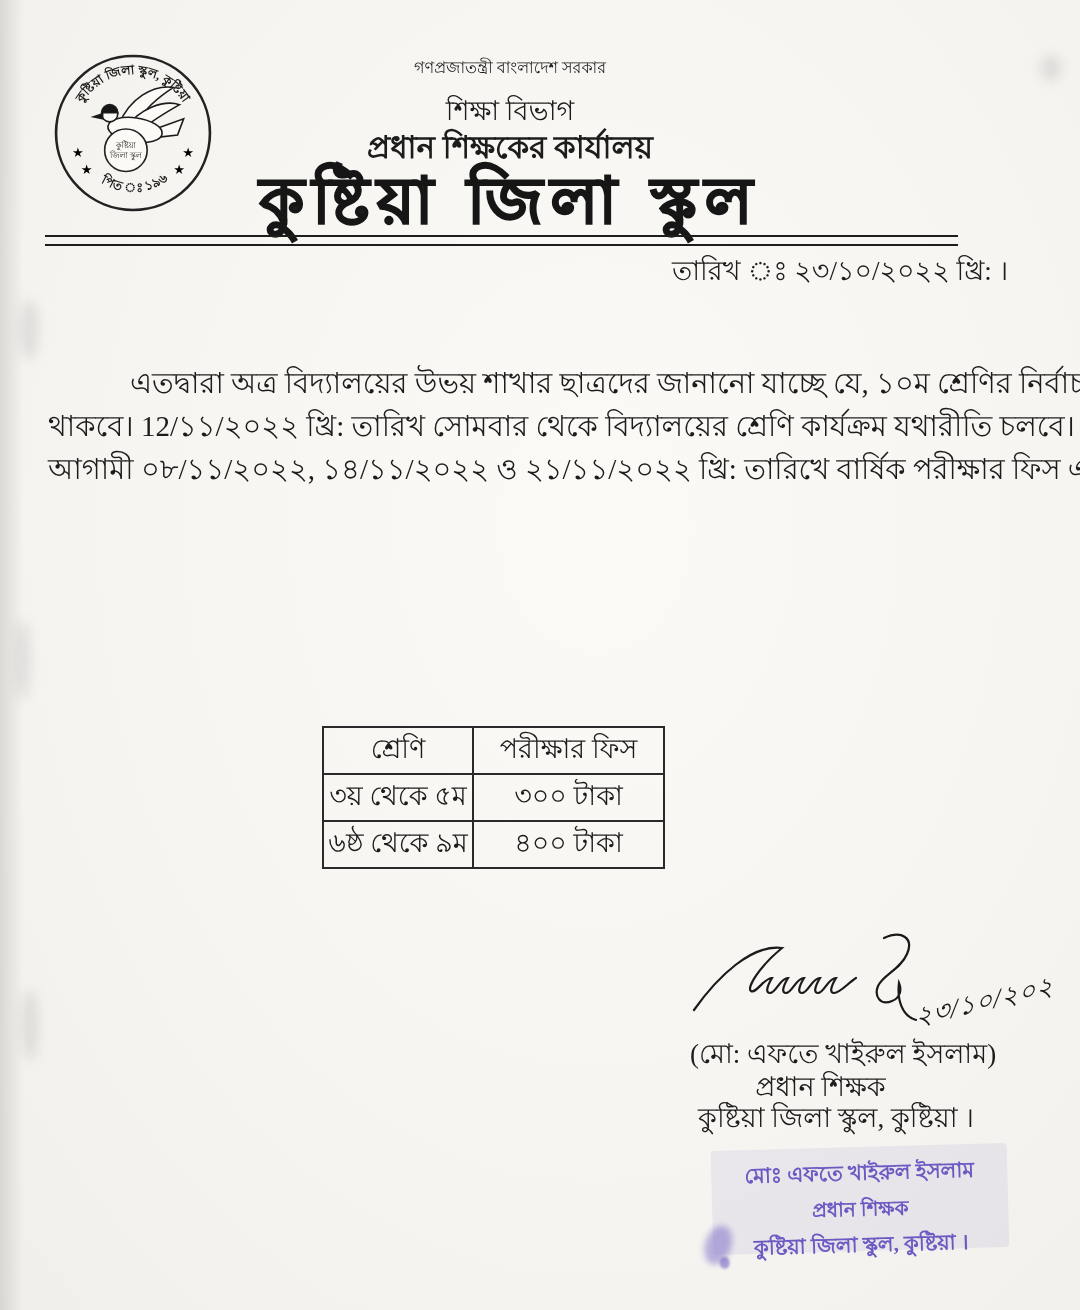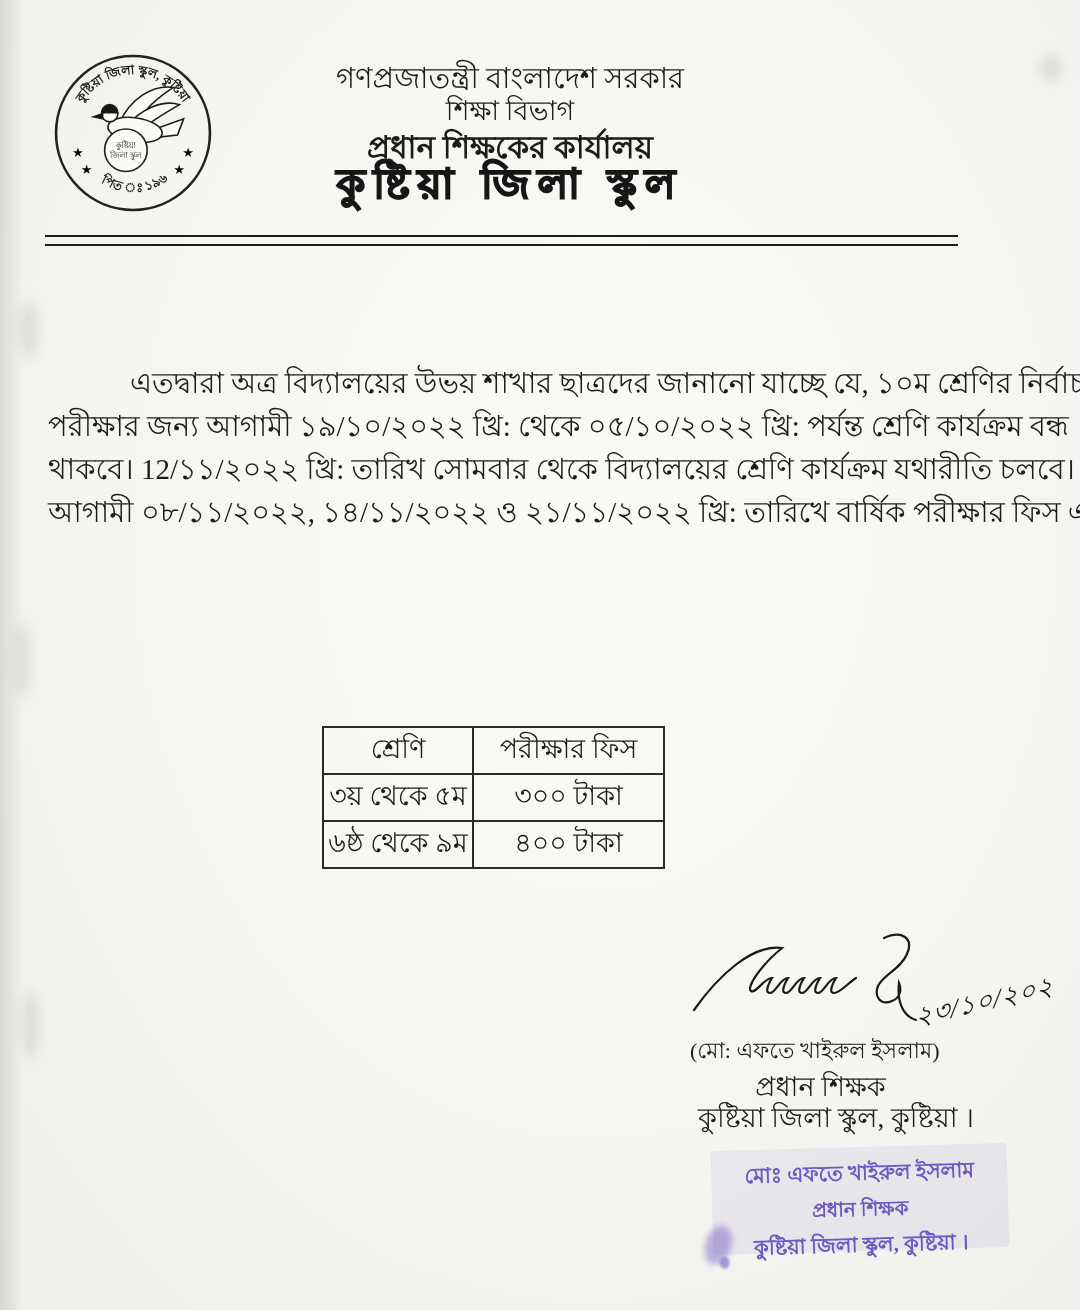--- a/index.html
+++ b/index.html
@@ -16,25 +16,25 @@
     background:linear-gradient(90deg, rgba(150,150,150,0.28), rgba(150,150,150,0) 90%);}
   .smudge{position:absolute;background:rgba(120,120,125,0.18);border-radius:50%;filter:blur(6px);}
   .smudge.s1{left:20px;top:300px;width:18px;height:60px;}
   .smudge.s2{left:16px;top:620px;width:14px;height:80px;}
   .smudge.s3{left:22px;top:990px;width:16px;height:70px;}
   .smudge.s4{left:1040px;top:55px;width:22px;height:26px;}
 
   
   .seal{position:absolute;left:52px;top:52px;width:162px;height:162px;}
   .hdr{position:absolute;left:0;top:0;width:1020px;text-align:center;}
-  .hdr .l1{position:absolute;left:0;right:0;top:55px;font-size:29px;font-family:Liberation Serif, serif;}
+  .hdr .l1{position:absolute;left:0;right:0;top:55px;font-size:16px;font-family:Liberation Serif, serif;}
   .hdr .l2{position:absolute;left:0;right:0;top:90px;font-size:27px;}
   .hdr .l3{position:absolute;left:0;right:0;top:123px;font-size:31px;font-weight:600;}
   .hdr .title{
-    position:absolute;left:0;right:0;top:152px;font-size:41px;font-weight:800;
+    position:absolute;left:0;right:0;top:152px;font-size:64px;font-weight:800;
     letter-spacing:8px;-webkit-text-stroke:1.6px #161616;
     font-family:"Liberation Sans","DejaVu Sans",sans-serif;white-space:nowrap;
   }
   .rule{position:absolute;left:45px;top:235px;width:913px;height:7px;
     border-top:2px solid #1d1d1d;border-bottom:2px solid #1d1d1d;}
   .dateline{position:absolute;top:250px;left:672px;font-size:27px;}
 
   
   .body-text{position:absolute;left:48px;top:362px;width:968px;font-size:29px;line-height:43px;}
   .body-text .ln{white-space:nowrap;}
@@ -43,21 +43,21 @@
   
   .fee-heading{position:absolute;left:408px;top:661px;font-size:29px;font-weight:600;}
   table.fees{position:absolute;left:322px;top:726px;width:343px;border-collapse:collapse;
     font-size:27px;}
   table.fees td,table.fees th{border:2px solid #2a2a2a;text-align:center;font-weight:normal;
     height:38px;padding:0;}
   table.fees col.c1{width:44%;} table.fees col.c2{width:56%;}
 
   
   .sig-svg{position:absolute;left:688px;top:928px;width:366px;height:118px;}
-  .sig-name{position:absolute;left:690px;top:1033px;font-size:22px;white-space:nowrap;}
+  .sig-name{position:absolute;left:690px;top:1033px;font-size:27px;white-space:nowrap;}
   .sig-title{position:absolute;left:693px;top:1066px;width:255px;text-align:center;font-size:27px;}
   .sig-school{position:absolute;left:698px;top:1097px;width:255px;text-align:center;font-size:27px;white-space:nowrap;}
 
   
   .stamp{position:absolute;left:712px;top:1147px;width:296px;height:104px;
     transform:rotate(-1.6deg);
     background:rgba(124,106,197,0.10);border-radius:4px;
     color:#6c59c2;text-align:center;font-weight:600;
     font-family:"Liberation Serif","DejaVu Serif",serif;}
   .stamp .st1{margin-top:10px;font-size:21px;}
@@ -114,24 +114,24 @@
 
   <div class="hdr">
     <div class="l1">গণপ্রজাতন্ত্রী বাংলাদেশ সরকার</div>
     <div class="l2">শিক্ষা বিভাগ</div>
     <div class="l3">প্রধান শিক্ষকের কার্যালয়</div>
     <div class="title">কুষ্টিয়া জিলা স্কুল</div>
   </div>
 
   <div class="rule"></div>
 
+  <div class="dateline">তারিখ ঃ ২৩/১০/২০২২ খ্রি: ।</div>
 
   <div class="body-text">
     <div class="ln indent">এতদ্বারা অত্র বিদ্যালয়ের উভয় শাখার ছাত্রদের জানানো যাচ্ছে যে, ১০ম শ্রেণির নির্বাচনী</div>
-    <div class="ln">পরীক্ষার জন্য আগামী ১৯/১০/২০২২ খ্রি: থেকে  ০৫/১০/২০২২ খ্রি: পর্যন্ত শ্রেণি কার্যক্রম বন্ধ</div>
     <div class="ln">থাকবে। 12/১১/২০২২ খ্রি: তারিখ সোমবার থেকে বিদ্যালয়ের শ্রেণি কার্যক্রম যথারীতি চলবে।</div>
     <div class="ln">আগামী ০৮/১১/২০২২,  ১৪/১১/২০২২ ও ২১/১১/২০২২ খ্রি: তারিখে বার্ষিক পরীক্ষার ফিস এবং</div>
   </div>
 
 
   <table class="fees">
     <colgroup>
         <col class="c1">
         <col class="c2">
       </colgroup>

